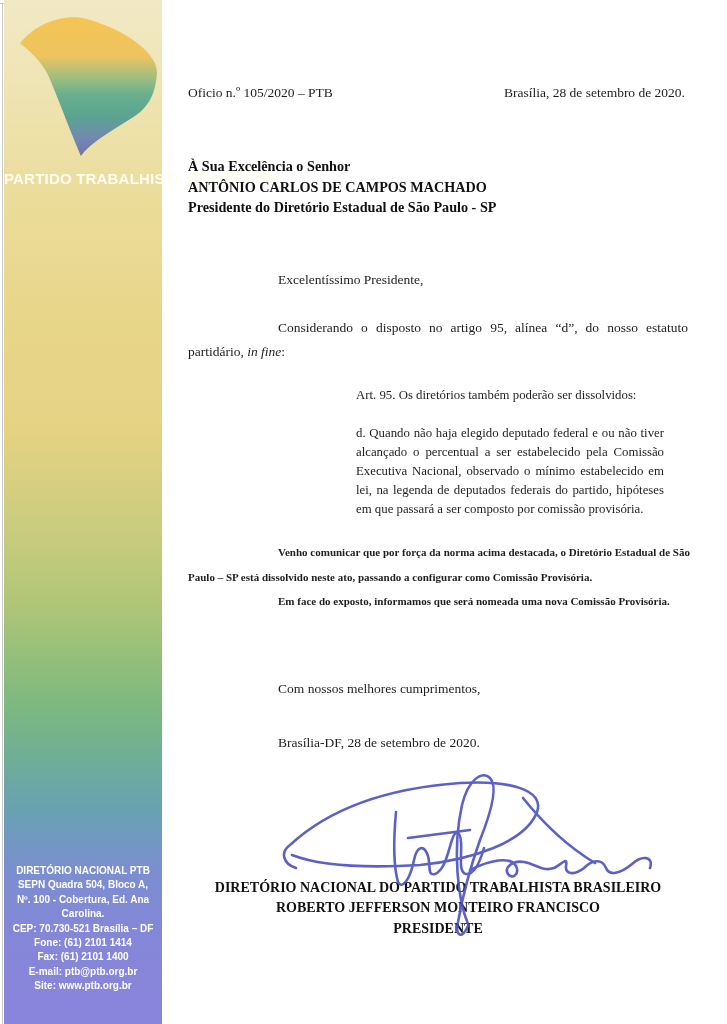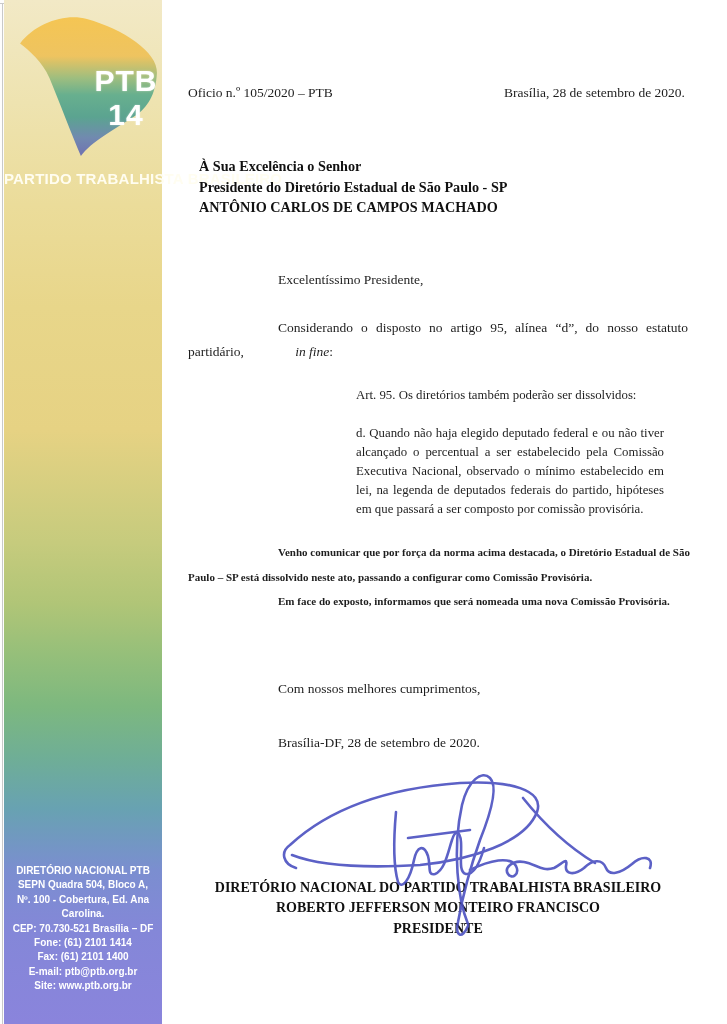--- a/index.html
+++ b/index.html
@@ -39,28 +39,28 @@
     position:absolute; left:0; top:864px; width:158px; text-align:center;
     color:#ffffff; font-weight:bold; font-size:10px; line-height:14.4px;
   }
   
   .ref-row {
     position:absolute; left:188px; top:85px; width:497px;
     display:flex; justify-content:space-between; font-size:13.5px;
   }
   .recipient {
     position:absolute; left:188px; top:156px; font-weight:bold;
-    font-size:14.2px; line-height:20.6px; color:#111;margin-left:11px;
+    font-size:14.2px; line-height:20.6px; color:#111;
   }
   .greeting { position:absolute; left:278px; top:272px; font-size:13.5px; }
   .para1 {
     position:absolute; left:188px; top:316px; width:500px;
     font-size:13.5px; line-height:24px; text-align:justify; text-indent:90px;
   }
-  .para1 .it { font-style:italic;margin-left:48px; }
+  .para1 .it { font-style:italic; }
   .quote {
     position:absolute; left:356px; top:386px; width:308px;
     font-size:12.8px; line-height:19px; text-align:justify;
   }
   .quote p + p { margin-top:19px; }
   .paras23 {
     position:absolute; left:188px; top:540px; width:502px;
     font-size:11px; line-height:24.6px; text-align:justify;font-weight:bold;
   }
   .paras23 p { text-indent:90px; }
@@ -95,21 +95,20 @@
           </linearGradient>
         </defs>
         <path d="M 2 31
                  C 18 10, 48 1, 68 7
                  C 104 17, 138 40, 137 60
                  C 136 82, 127 95, 116 102
                  C 96 115, 72 128, 62 142
                  C 53 121, 41 89, 31 65
                  C 24 49, 11 38, 2 31 Z" fill="url(#balloonGrad)" opacity="0.96"></path>
       </svg>
-      <div class="logo-text">PTB 14</div>
     </div>
     <div class="party-name">PARTIDO TRABALHISTA BRASILEIRO</div>
 
     <div class="addr">
       <div>DIRETÓRIO NACIONAL PTB</div>
       <div>SEPN Quadra 504, Bloco A,</div>
       <div>Nº. 100 - Cobertura, Ed. Ana</div>
       <div>Carolina.</div>
       <div>CEP: 70.730-521 Brasília – DF</div>
       <div>Fone: (61) 2101 1414</div>
@@ -119,22 +118,22 @@
     </div>
   </div>
 
   <div class="ref-row">
     <span>Oficio n.º 105/2020 – PTB</span>
     <span>Brasília, 28 de setembro de 2020.</span>
   </div>
 
   <div class="recipient">
     <div>À Sua Excelência o Senhor</div>
+    <div>ANTÔNIO CARLOS DE CAMPOS MACHADO</div>
     <div>Presidente do Diretório Estadual de São Paulo - SP</div>
-    <div>ANTÔNIO CARLOS DE CAMPOS MACHADO</div>
   </div>
 
   <div class="greeting">Excelentíssimo Presidente,</div>
 
   <div class="para1"><span>Considerando o disposto no artigo 95, alínea “d”, do nosso estatuto partidário, </span><span class="it">in fine</span><span>:</span></div>
 
   <div class="quote">
     <p>Art. 95. Os diretórios também poderão ser dissolvidos:</p>
     <p>d. Quando não haja elegido deputado federal e ou não tiver alcançado o percentual a ser estabelecido pela Comissão Executiva Nacional, observado o mínimo estabelecido em lei, na legenda de deputados federais do partido, hipóteses em que passará a ser composto por comissão provisória.</p>
   </div>

